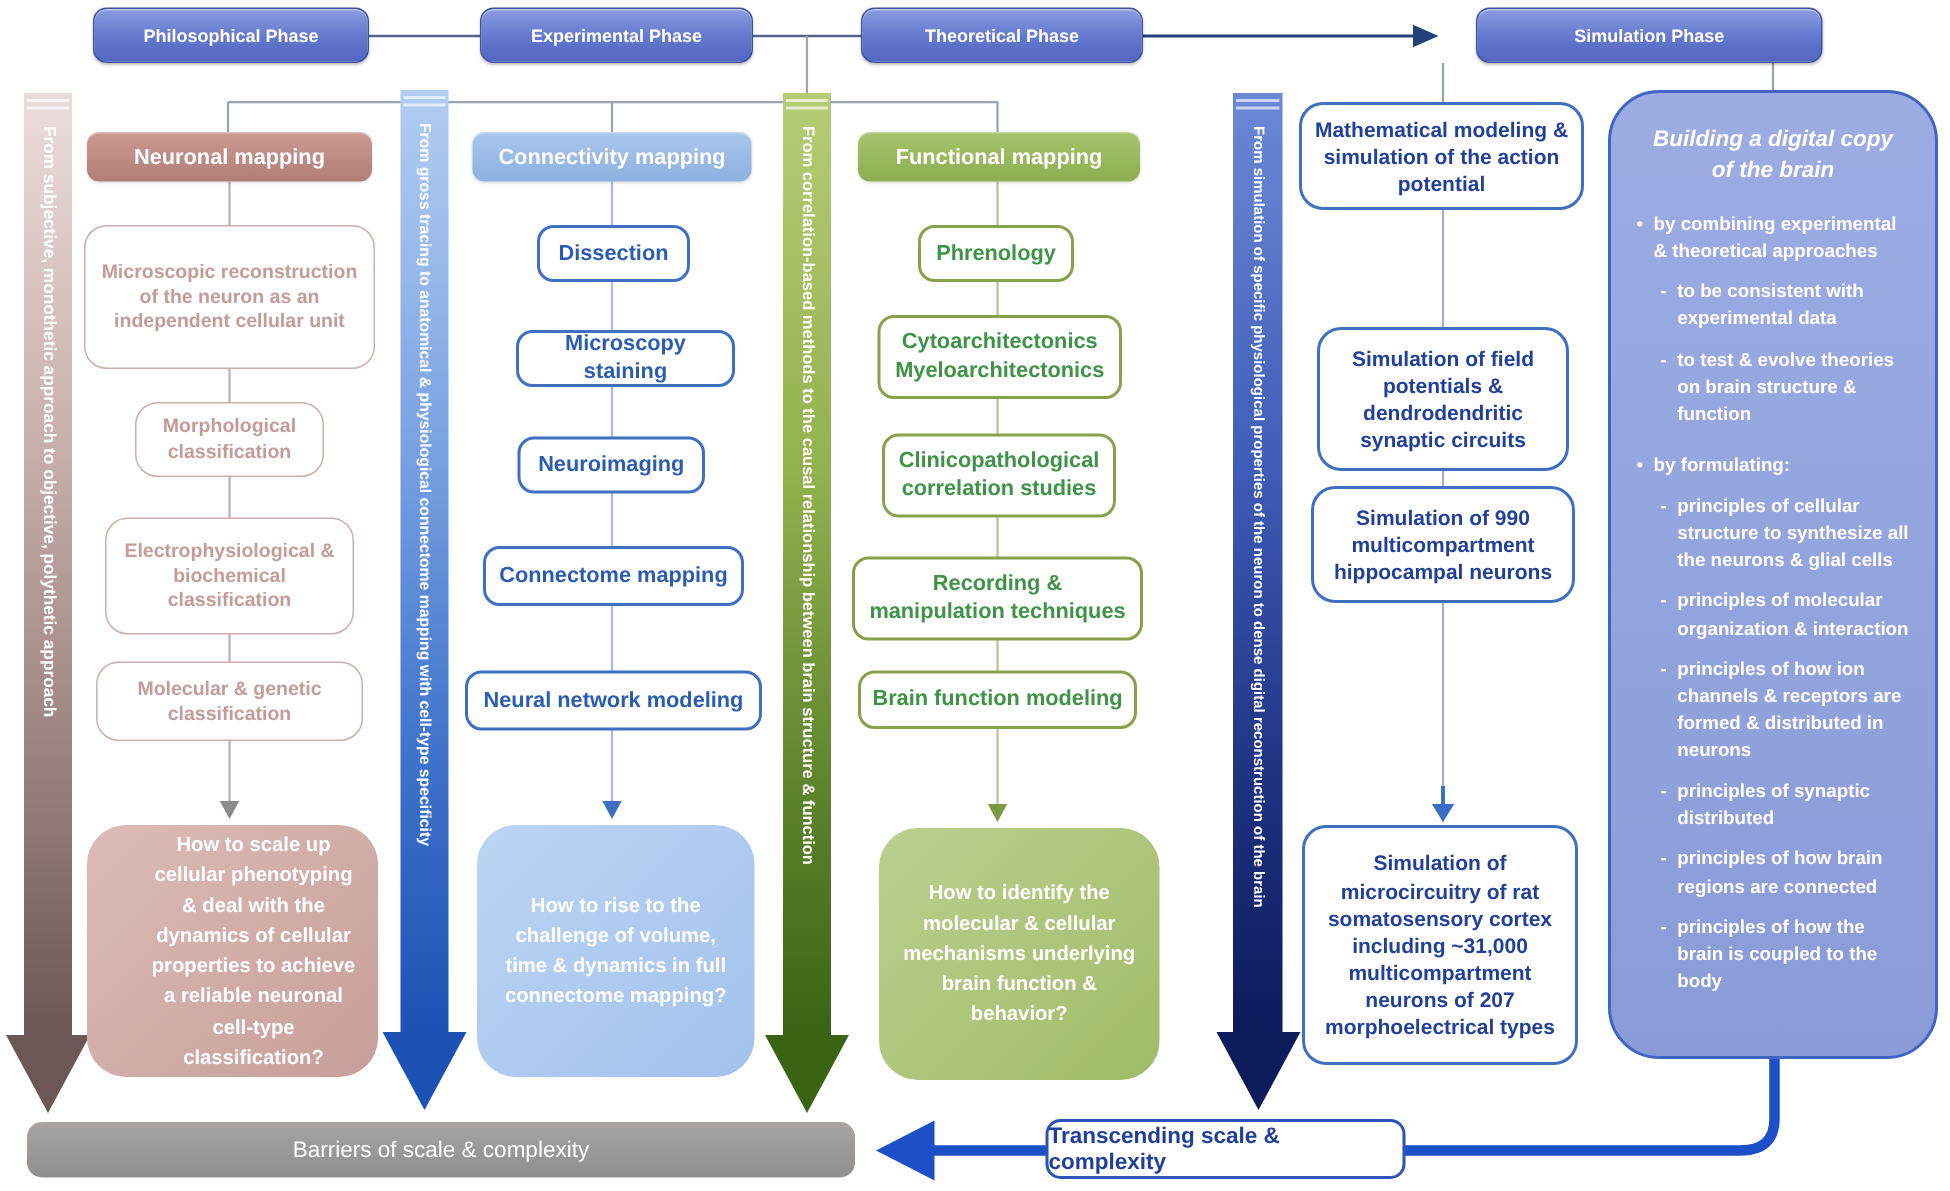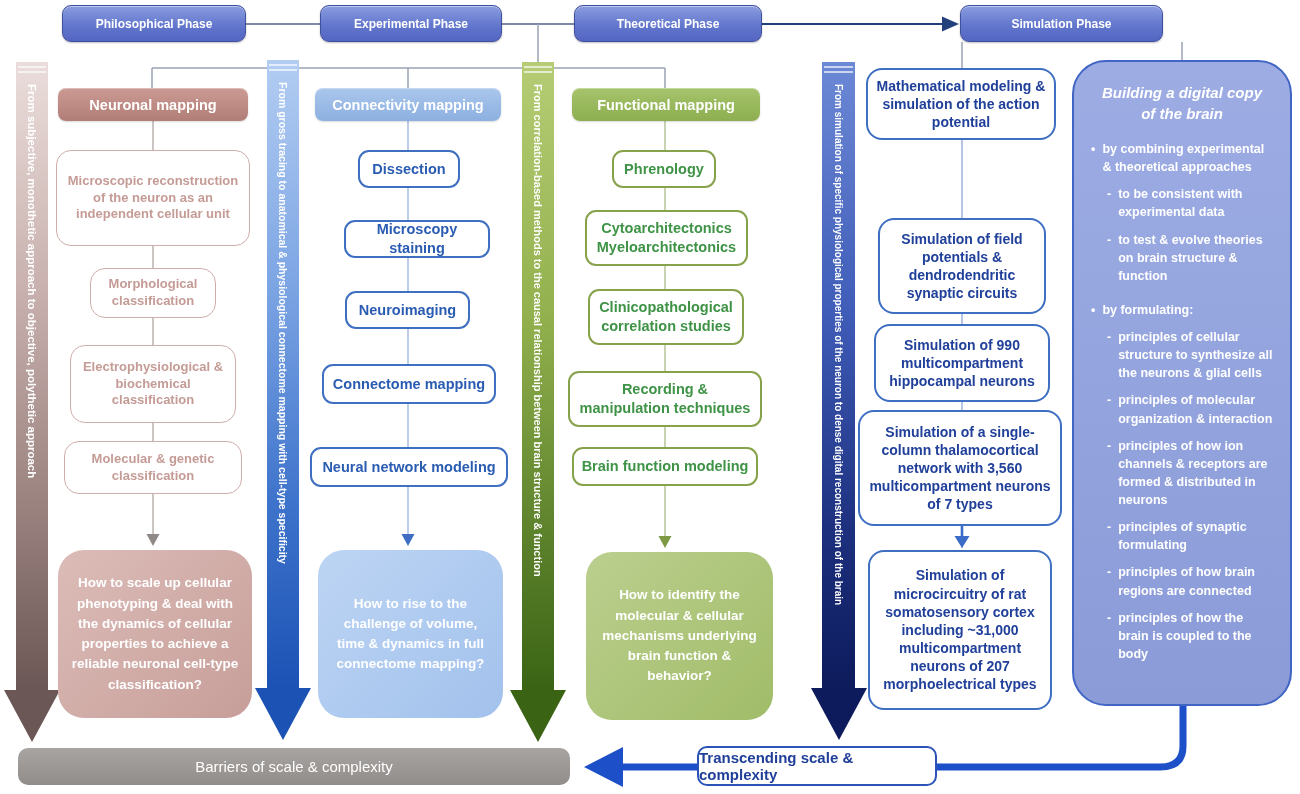--- a/index.html
+++ b/index.html
@@ -38,21 +38,21 @@
   .c2{border:2px solid #3e6fc1;border-radius:11px;color:#2a5cb2;font-size:14.5px;}
   .c3{border:2px solid #87a24a;border-radius:11px;color:#3e9346;font-size:14.5px;}
   .c4{border:2px solid #3e6fc1;border-radius:16px;color:#20409a;font-size:14px;}
 
   
   .qbox{
     z-index:3;display:flex;align-items:center;justify-content:center;text-align:center;
     border-radius:26px;color:#ffffff;font-weight:bold;font-size:13.5px;line-height:1.5;
     padding:10px 12px;
   }
-  .q1{background:linear-gradient(135deg,#dcbcb8,#c79e99);}
+  .q1{background:linear-gradient(135deg,#dcbcb8,#c79e99);padding-left:40px;}
   .q2{background:linear-gradient(135deg,#bdd5f4,#a2c1ec);}
   .q3{background:linear-gradient(135deg,#bccf8f,#a0bc68);}
 
   
   .vbar{z-index:2;}
   .vshaft{
     position:absolute;left:0;top:0;width:100%;display:flex;justify-content:center;
   }
   .vshaft:before,.vshaft:after{
     content:"";position:absolute;left:2px;right:2px;height:2px;background:rgba(255,255,255,.65);
@@ -124,21 +124,21 @@
     <path d="M962 524 V538" stroke="#3a6cc8" stroke-width="2.6" fill="none"></path>
     <polygon points="962,548 954.5,536 969.5,536" fill="#3a6cc8"></polygon>
 
     <path d="M1183 702 V746 Q1183 767 1160 767 H622" stroke="#1d4fc8" stroke-width="7" fill="none" stroke-linecap="round"></path>
     <polygon points="584,767 623,747 623,787" fill="#1d4fc8"></polygon>
   </svg>
 
   <div class="abs phase" style="left:62px;top:5px;width:184px;height:37px">Philosophical Phase</div>
   <div class="abs phase" style="left:320px;top:5px;width:182px;height:37px">Experimental Phase</div>
   <div class="abs phase" style="left:574px;top:5px;width:188px;height:37px">Theoretical Phase</div>
-  <div class="abs phase" style="left:960px;top:5px;width:203px;height:37px">Simulation Phase</div>
+  <div class="abs phase" style="left:984px;top:5px;width:231px;height:37px">Simulation Phase</div>
 
   <div class="abs pill rose" style="left:58px;top:88px;width:190px;height:33px">Neuronal mapping</div>
   <div class="abs pill blue" style="left:315px;top:88px;width:186px;height:33px">Connectivity mapping</div>
   <div class="abs pill green" style="left:572px;top:88px;width:188px;height:33px">Functional mapping</div>
 
   <div class="abs box c1" style="left:56px;top:150px;width:194px;height:96px">Microscopic reconstruction of the neuron as an independent cellular unit</div>
   <div class="abs box c1" style="left:90px;top:268px;width:126px;height:50px">Morphological classification</div>
   <div class="abs box c1" style="left:70px;top:345px;width:166px;height:78px">Electrophysiological &amp; biochemical classification</div>
   <div class="abs box c1" style="left:64px;top:441px;width:178px;height:53px">Molecular &amp; genetic classification</div>
   <div class="abs qbox q1" style="left:58px;top:550px;width:194px;height:168px">How to scale up cellular phenotyping &amp; deal with the dynamics of cellular properties to achieve a reliable neuronal cell-type classification?</div>
@@ -153,21 +153,20 @@
   <div class="abs box c3" style="left:612px;top:150px;width:104px;height:38px">Phrenology</div>
   <div class="abs box c3" style="left:585px;top:210px;width:163px;height:56px">Cytoarchitectonics Myeloarchitectonics</div>
   <div class="abs box c3" style="left:588px;top:289px;width:156px;height:56px">Clinicopathological correlation studies</div>
   <div class="abs box c3" style="left:568px;top:371px;width:194px;height:56px">Recording &amp; manipulation techniques</div>
   <div class="abs box c3" style="left:572px;top:447px;width:186px;height:39px">Brain function modeling</div>
   <div class="abs qbox q3" style="left:586px;top:552px;width:187px;height:168px">How to identify the molecular &amp; cellular mechanisms underlying brain function &amp; behavior?</div>
 
   <div class="abs box c4" style="left:866px;top:68px;width:190px;height:72px">Mathematical modeling &amp; simulation of the action potential</div>
   <div class="abs box c4" style="left:878px;top:218px;width:168px;height:96px">Simulation of field potentials &amp; dendrodendritic synaptic circuits</div>
   <div class="abs box c4" style="left:874px;top:324px;width:176px;height:78px">Simulation of 990 multicompartment hippocampal neurons</div>
-  <div class="abs box c4" style="left:858px;top:410px;width:204px;height:116px">Simulation of a single-column thalamocortical network with 3,560 multicompartment neurons of 7 types</div>
   <div class="abs box c4" style="left:868px;top:550px;width:184px;height:160px">Simulation of microcircuitry of rat somatosensory cortex including ~31,000 multicompartment neurons of 207 morphoelectrical types</div>
 
   <div class="abs vbar" style="left:16px;top:62px;width:32px;height:682px">
     <div class="vshaft g-rose" style="height:628px">
       <span style="font-size:11.5px">From subjective, monothetic approach to objective, polythetic approach</span>
     </div>
     <div class="vhead" style="left:-12px;top:628px;border-top-color:#6b5755"></div>
   </div>
 
   <div class="abs vbar" style="left:267px;top:60px;width:32px;height:682px">
@@ -218,21 +217,21 @@
     <div class="rows">
       <span class="mk">-</span>
       <span>principles of molecular organization &amp; interaction</span>
     </div>
     <div class="rows">
       <span class="mk">-</span>
       <span>principles of how ion channels &amp; receptors are formed &amp; distributed in neurons</span>
     </div>
     <div class="rows">
       <span class="mk">-</span>
-      <span>principles of synaptic formulating</span>
+      <span>principles of synaptic distributed</span>
     </div>
     <div class="rows">
       <span class="mk">-</span>
       <span>principles of how brain regions are connected</span>
     </div>
     <div class="rows">
       <span class="mk">-</span>
       <span>principles of how the brain is coupled to the body</span>
     </div>
   </div>

